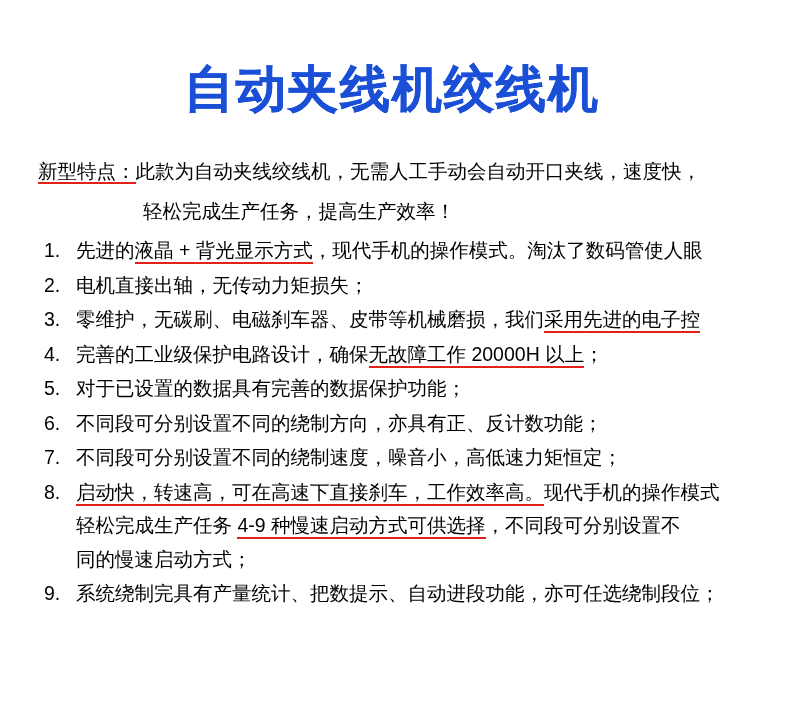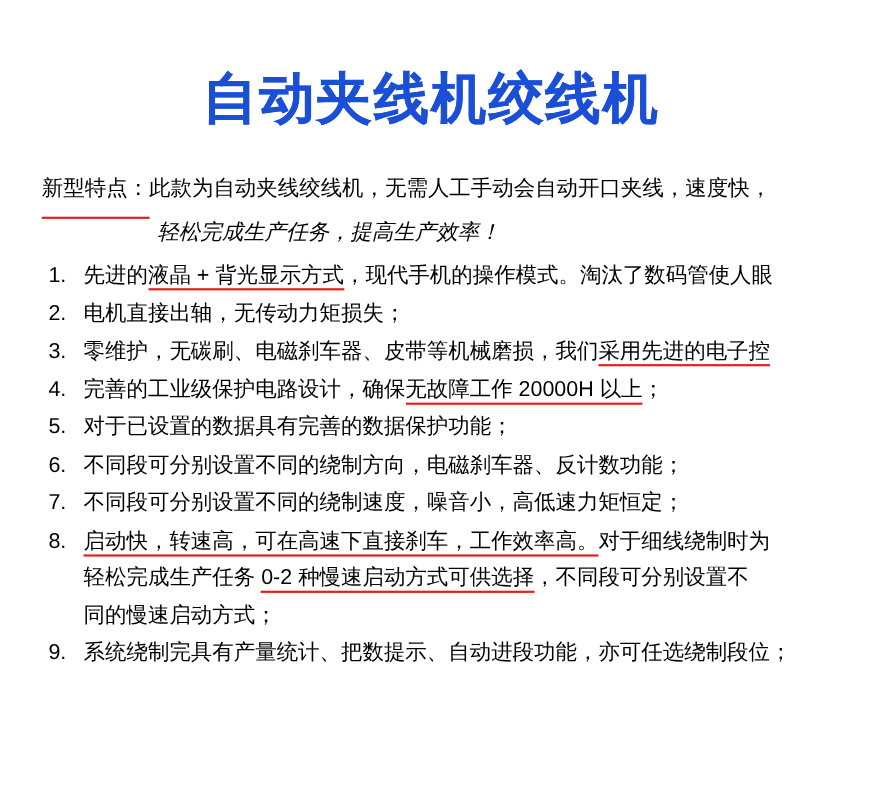--- a/index.html
+++ b/index.html
@@ -37,28 +37,27 @@
     font-size: 19.5px;
     line-height: 1.72;
   }
   .intro {
     display: block;
     text-indent: 0;
     margin-bottom: 6px;
   }
   .intro .lead {
     border-bottom: 2px solid #e32119;
-    padding-bottom: 15px;
+    padding-bottom: 0;
   }
   .intro-wrap {
     text-align: justify;
   }
   .intro-line2 {
     padding-left: 105px;
-    font-style: italic;
   }
   ol.items {
     list-style: none;
     margin: 0;
     padding: 0;
   }
   ol.items li {
     display: flex;
     align-items: flex-start;
     margin-bottom: 1px;
@@ -126,33 +125,33 @@
         </span>
       </li>
 
       <li>
         <span class="num">5.</span>
         <span class="txt">对于已设置的数据具有完善的数据保护功能；</span>
       </li>
 
       <li>
         <span class="num">6.</span>
-        <span class="txt">不同段可分别设置不同的绕制方向，电磁刹车器、反计数功能；</span>
+        <span class="txt">不同段可分别设置不同的绕制方向，亦具有正、反计数功能；</span>
       </li>
 
       <li>
         <span class="num">7.</span>
         <span class="txt">不同段可分别设置不同的绕制速度，噪音小，高低速力矩恒定；</span>
       </li>
 
       <li>
         <span class="num">8.</span>
         <span class="txt">
-          <span class="u">启动快，转速高，可在高速下直接刹车，工作效率高。</span><span>对于细线绕制时为</span>
-          <span class="sub-line"><span>轻松完成生产任务 </span><span class="u">0-2 种慢速启动方式可供选择</span><span>，不同段可分别设置不</span></span>
+          <span class="u">启动快，转速高，可在高速下直接刹车，工作效率高。</span><span>现代手机的操作模式</span>
+          <span class="sub-line"><span>轻松完成生产任务 </span><span class="u">4-9 种慢速启动方式可供选择</span><span>，不同段可分别设置不</span></span>
           <span class="sub-line">同的慢速启动方式；</span>
         </span>
       </li>
 
       <li>
         <span class="num">9.</span>
         <span class="txt">系统绕制完具有产量统计、把数提示、自动进段功能，亦可任选绕制段位；</span>
       </li>
 
     </ol>

